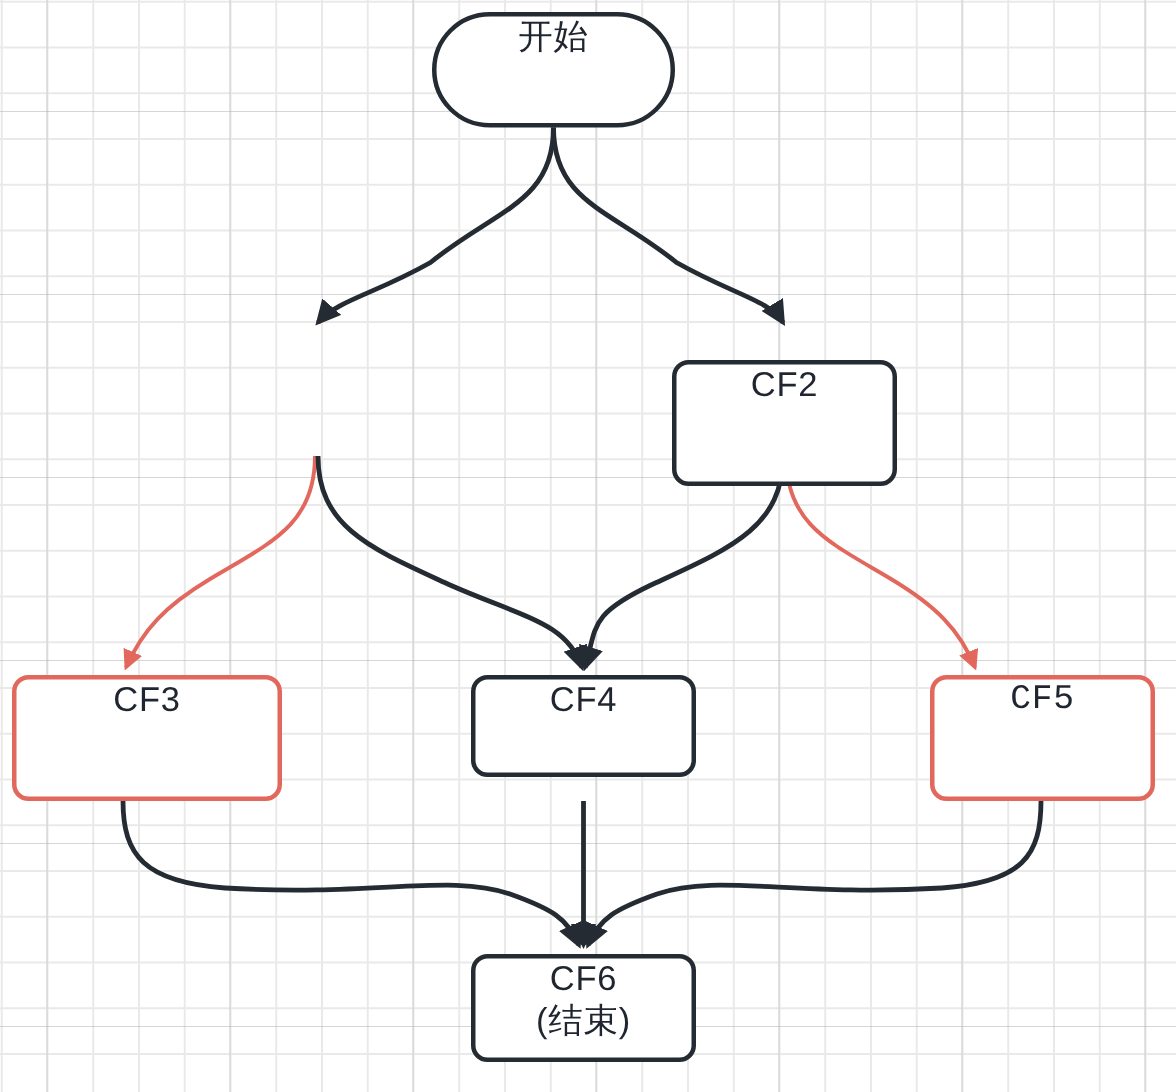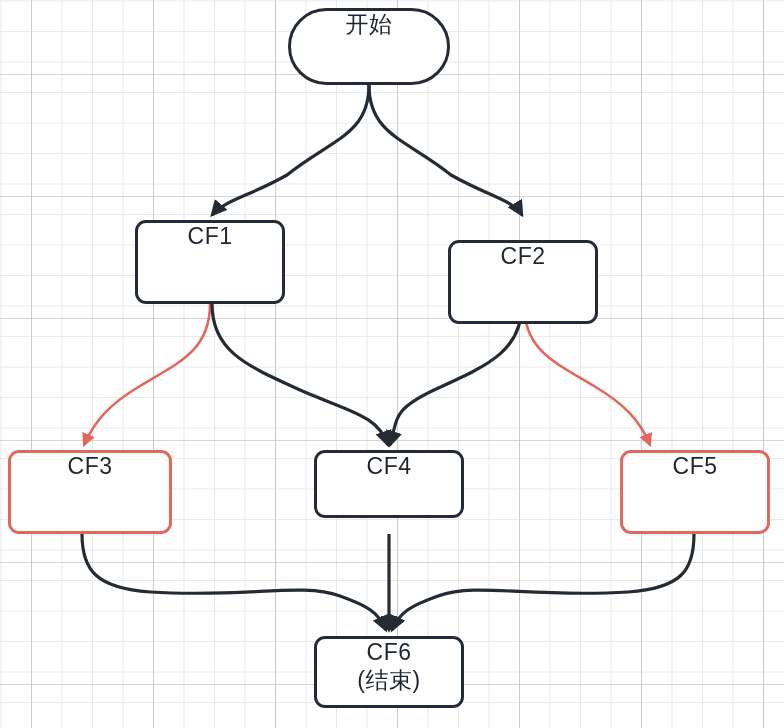--- a/index.html
+++ b/index.html
@@ -90,37 +90,34 @@
 
     <path d="M 389 534 L 389 630" fill="none" stroke="#252b33" stroke-width="3.2" marker-end="url(#arrow-dark)"></path>
 
     <path d="M 694 534 C 694 570, 682 588, 628 592 C 528 598, 478 582, 438 596 C 410 606, 400 612, 392 630" fill="none" stroke="#252b33" stroke-width="3.2" marker-end="url(#arrow-dark)"></path>
   </svg>
 
   <div class="node node-start" style="left:288px; top:8px; width:162px; height:77px;">
     <span class="node-label">开始</span>
   </div>
 
-  <div class="node node-dark" style="left:135px; top:220px; width:150px; height:84px;">
-    <span class="node-label">CF1</span>
-  </div>
 
   <div class="node node-dark" style="left:448px; top:220px; width:150px; height:84px;margin-top:20px;">
     <span class="node-label">CF2</span>
   </div>
 
-  <div class="node node-red" style="left:8px; top:450px; width:164px; height:84px;">
+  <div class="node node-red" style="left:8px; top:450px; width:180px; height:84px;">
     <span class="node-label">CF3</span>
   </div>
 
   <div class="node node-dark" style="left:314px; top:450px; width:150px; height:68px;">
     <span class="node-label">CF4</span>
   </div>
 
-  <div class="node node-red" style="left:620px; top:450px; width:150px; height:84px;">
+  <div class="node node-red" style="left:620px; top:450px; width:150px; height:84px;font-family:Liberation Mono, monospace;">
     <span class="node-label">CF5</span>
   </div>
 
   <div class="node node-dark" style="left:314px; top:636px; width:150px; height:72px;">
     <span class="node-label">CF6
 (结束)</span>
   </div>
 
 </div>
 

